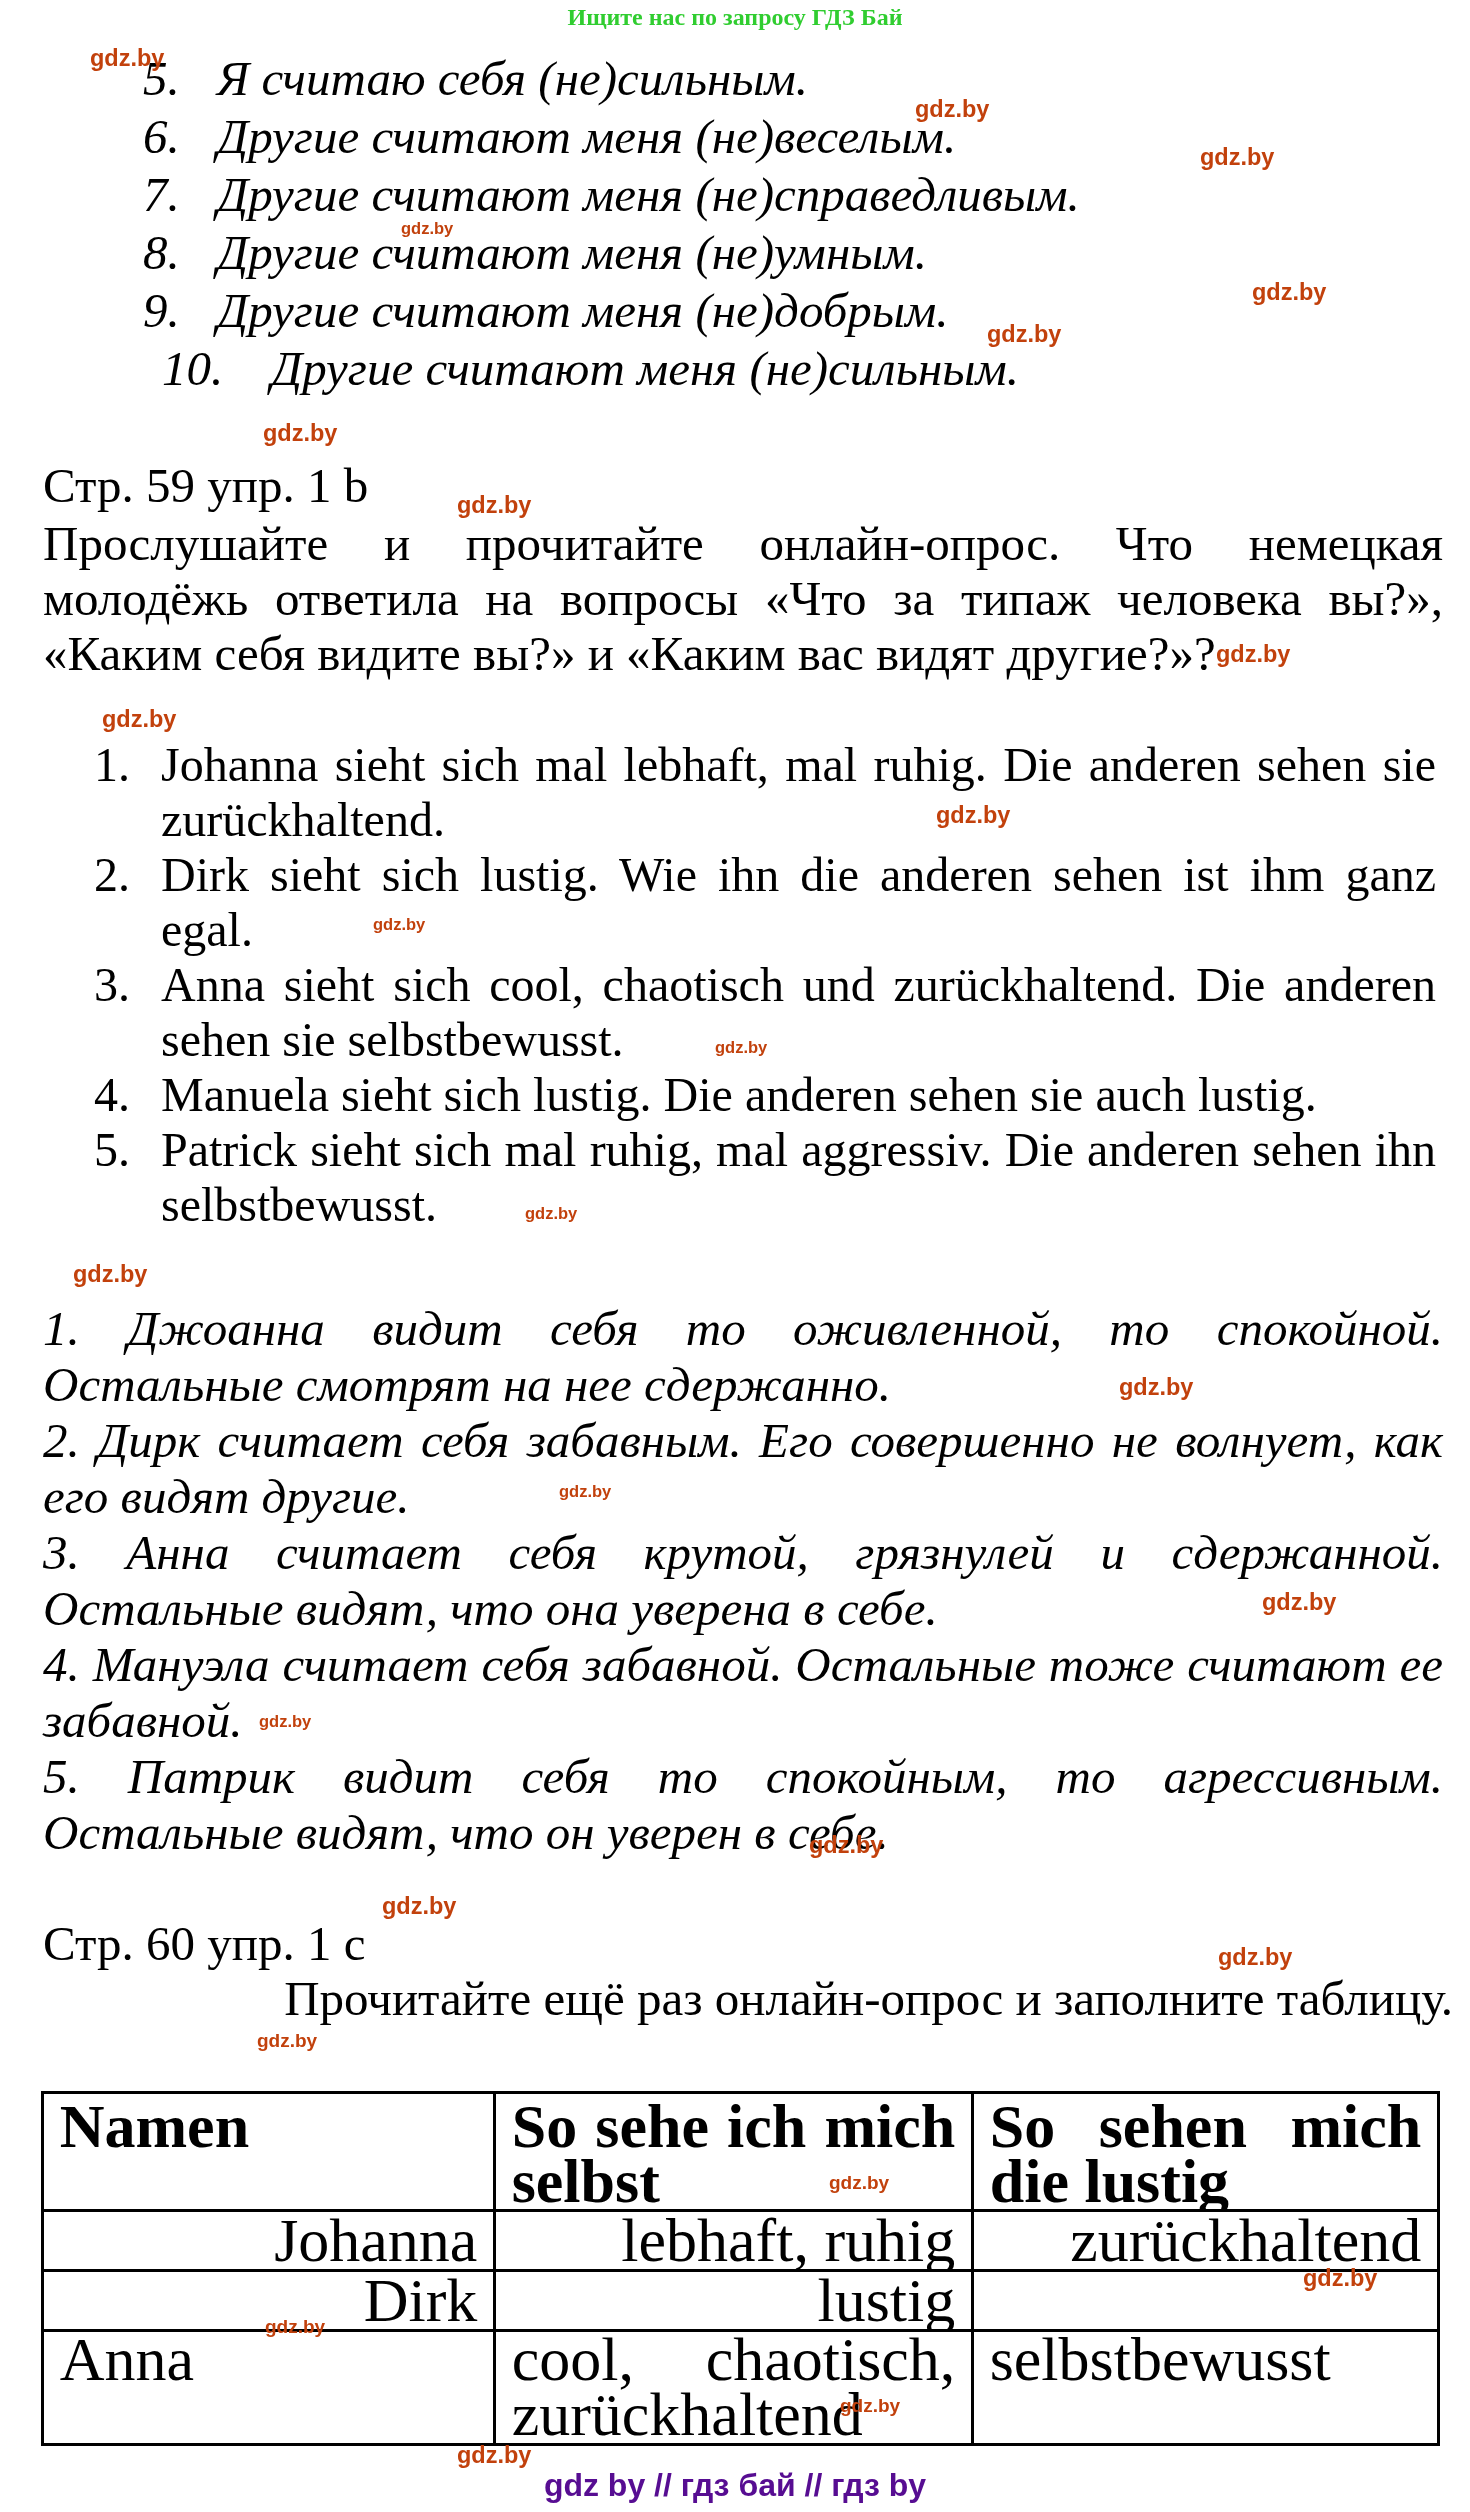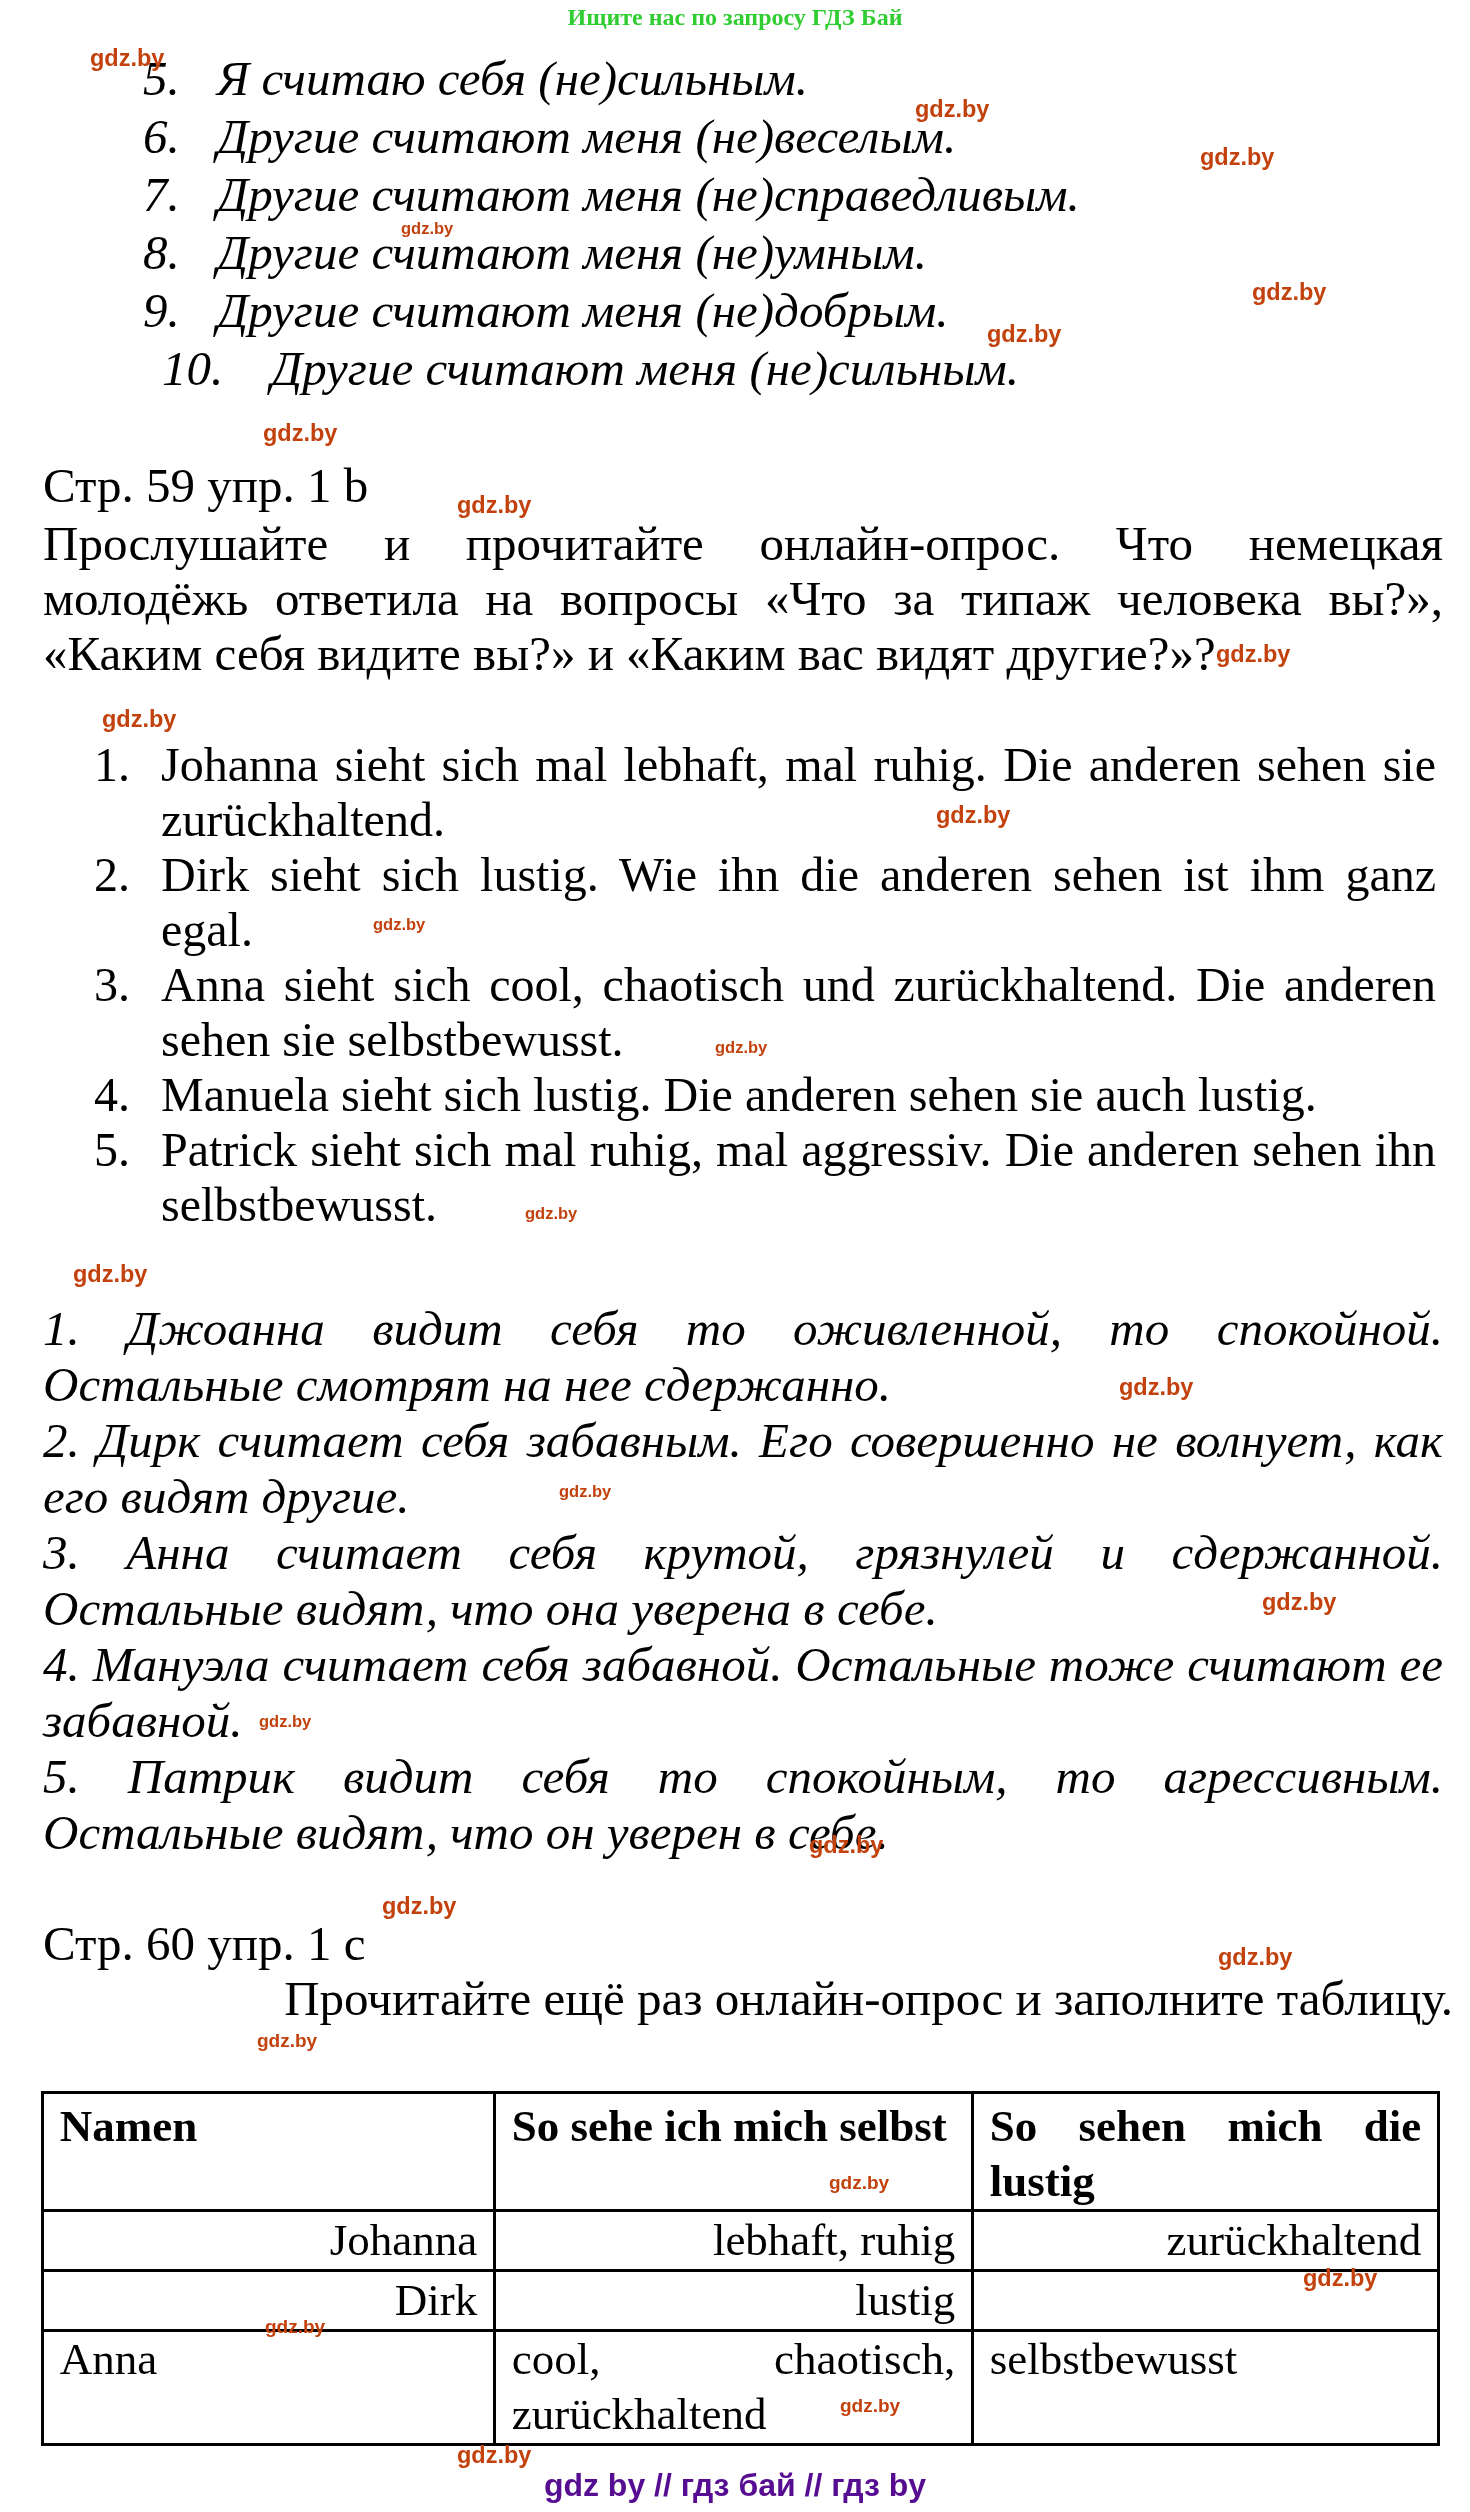--- a/index.html
+++ b/index.html
@@ -56,21 +56,21 @@
 
   
   table.answers{
     position:absolute;left:41px;top:2091px;
     border-collapse:collapse;
     border:3.9px solid #000;
     table-layout:fixed;
   }
   table.answers td{
     border:3.1px solid #000;
-    font-size:45px;line-height:55px;
+    font-size:62px;line-height:55px;
     padding:0.8px 15.7px 0.8px 15.7px;
     vertical-align:top;
     overflow:hidden;
   }
   tr.hrow{height:109px;}
   tr.hrow td{font-weight:bold;text-align:justify;padding-top:4.7px;}
   tr.brow1,tr.brow2{height:53px;text-align:right;}
   tr.brow3{height:109px;}
   td.justify{text-align:justify;}
 

